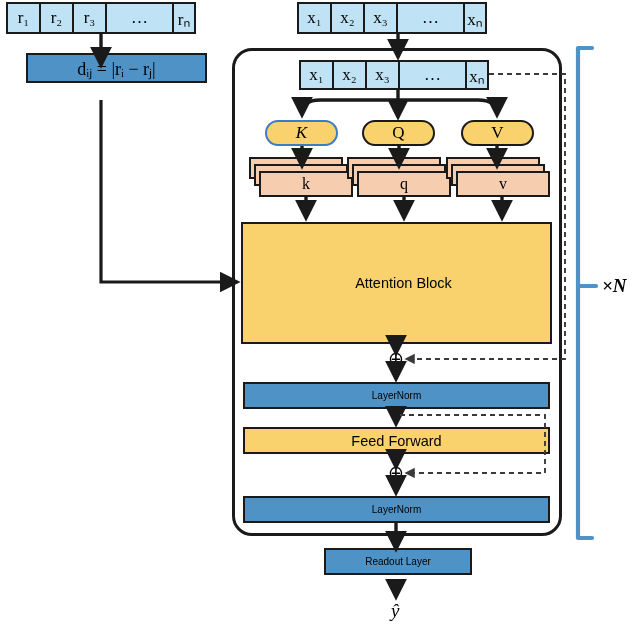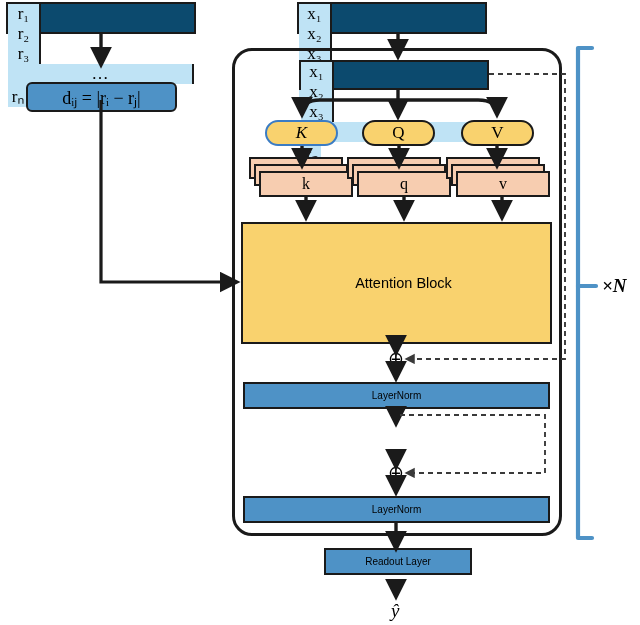--- a/index.html
+++ b/index.html
@@ -1,21 +1,21 @@
 <!DOCTYPE html>
 <html><head>
 <meta charset="utf-8">
 <title>Transformer Architecture Diagram</title>
 <style>
   html,body{margin:0;padding:0;background:#ffffff;}
   body{width:640px;height:625px;font-family:"Liberation Sans",sans-serif;color:#000;}
   #canvas{position:relative;width:640px;height:625px;overflow:hidden;background:#fff;}
 
   
-  .token-row{position:absolute;display:flex;border:2.5px solid #1a1a1a;background:#0c4a6e;box-sizing:border-box;flex-direction:column;}
+  .token-row{position:absolute;display:flex;border:2.5px solid #1a1a1a;background:#5eead4;box-sizing:border-box;}
   .token-cell{border-right:2.5px solid #1a1a1a;box-sizing:border-box;display:flex;align-items:center;
               justify-content:center;font-family:"Liberation Serif",serif;font-size:17px;background:#bfe3f5;}
   .token-cell:last-child{border-right:none;}
   .tok-narrow{width:33px;}
   .tok-wide{flex:1;}
   .tok-end{width:20px;}
 
   
   .blk{position:absolute;box-sizing:border-box;border:2.5px solid #1a1a1a;display:flex;
        align-items:center;justify-content:center;text-align:center;}
@@ -65,21 +65,21 @@
   </div>
 
   <div class="token-row" id="x-row" style="left:297px;top:2px;width:190px;height:32px;">
     <div class="token-cell tok-narrow">x₁</div>
     <div class="token-cell tok-narrow">x₂</div>
     <div class="token-cell tok-narrow">x₃</div>
     <div class="token-cell tok-wide">…</div>
     <div class="token-cell tok-end">xₙ</div>
   </div>
 
-  <div class="blk dij-blk" style="left:26px;top:82px;width:151px;height:30px;border-radius:6px;">dᵢⱼ = |rᵢ − rⱼ|</div>
+  <div class="blk dij-blk" style="left:26px;top:53px;width:181px;height:30px;">dᵢⱼ = |rᵢ − rⱼ|</div>
 
   <div id="outer-box"></div>
 
   <div class="token-row" id="emb-row" style="left:299px;top:60px;width:190px;height:30px;">
     <div class="token-cell tok-narrow">x₁</div>
     <div class="token-cell tok-narrow">x₂</div>
     <div class="token-cell tok-narrow">x₃</div>
     <div class="token-cell tok-wide">…</div>
     <div class="token-cell tok-end">xₙ</div>
   </div>
@@ -101,20 +101,21 @@
   <div class="stack" style="left:446px;top:157px;">
     <div class="lyr l3"></div>
     <div class="lyr l2"></div>
     <div class="lyr l1">v</div>
   </div>
 
   <div class="blk yellow-blk" style="left:241px;top:222px;width:311px;height:122px;padding-left:14px;">Attention Block</div>
 
   <div class="blk blue-blk" style="left:243px;top:382px;width:307px;height:27px;">LayerNorm</div>
 
+  <div class="blk yellow-blk" style="left:243px;top:427px;width:307px;height:27px;">Feed Forward</div>
 
   <div class="blk blue-blk" style="left:243px;top:496px;width:307px;height:27px;">LayerNorm</div>
 
   <div class="blk blue-blk" style="left:324px;top:548px;width:148px;height:27px;">Readout Layer</div>
 
   <div class="plus-sym" style="left:388px;top:349px;">⊕</div>
   <div class="plus-sym" style="left:388px;top:463px;">⊕</div>
 
   <div class="lbl" id="times-n" style="left:602px;top:275px;">×N</div>
 

